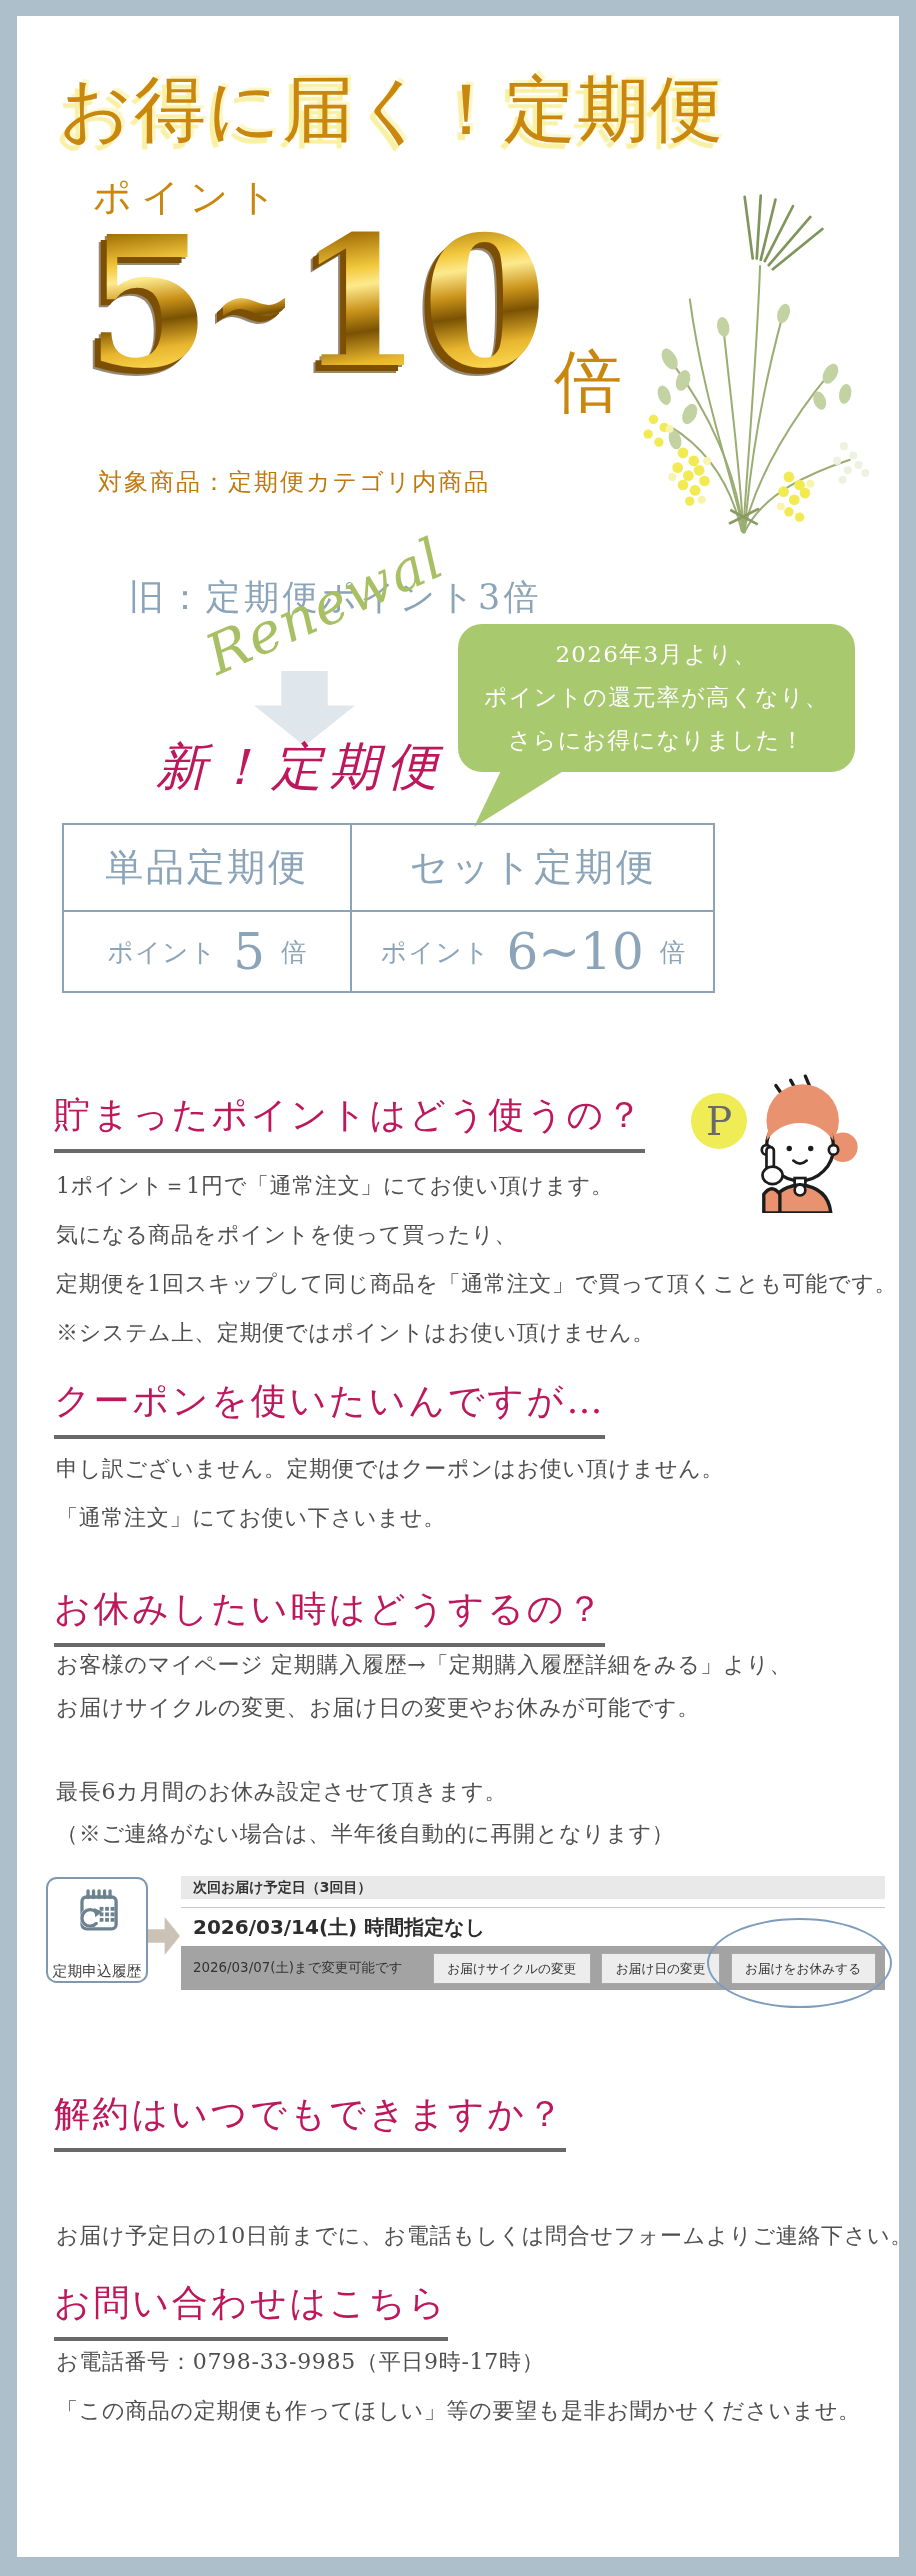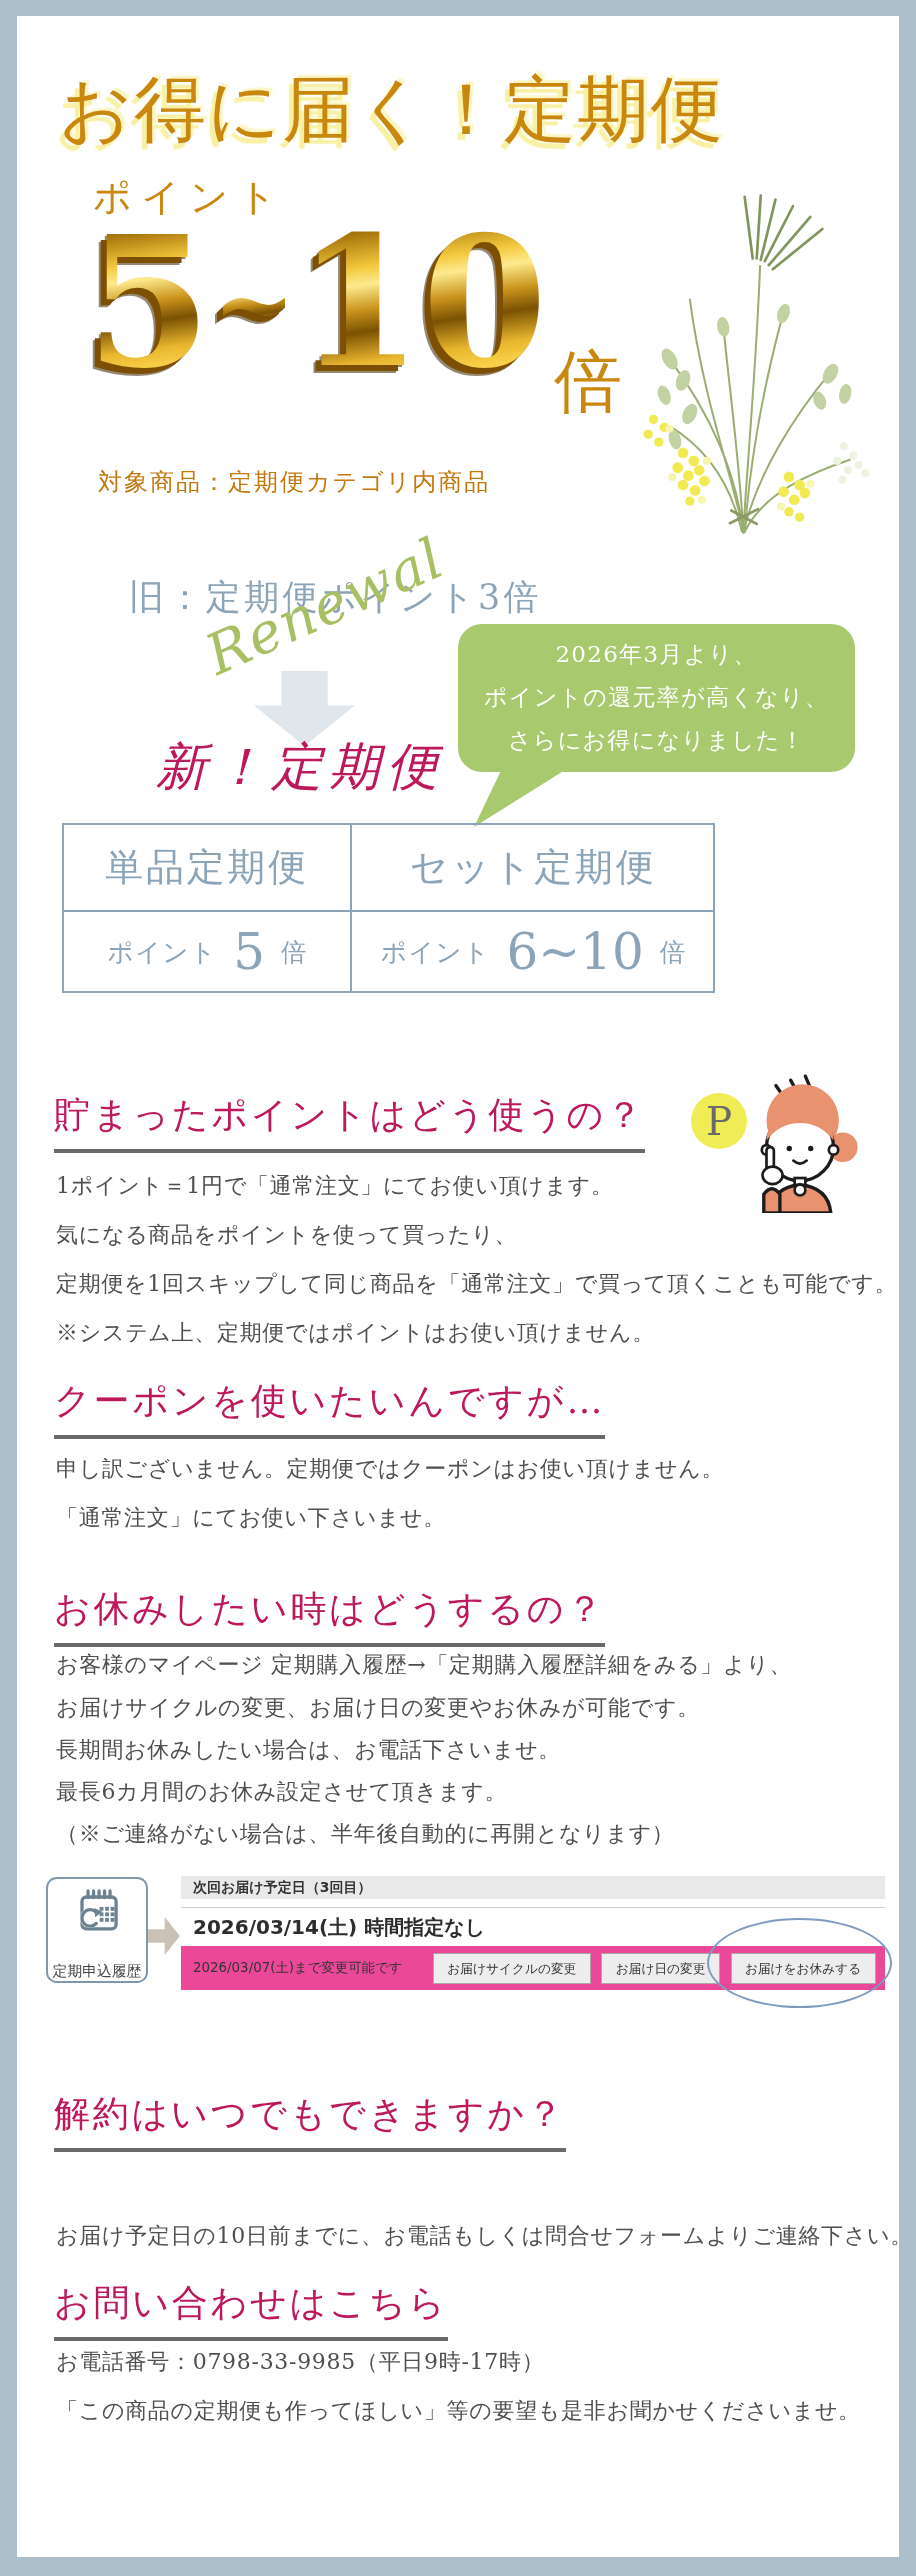--- a/index.html
+++ b/index.html
@@ -61,21 +61,21 @@
                display:flex;align-items:center;justify-content:center;font-size:39px;color:#6a6a6a;}
   .person{position:absolute;left:741px;top:1068px;width:118px;height:145px;}
   .bouquet{position:absolute;left:589px;top:158px;width:310px;height:390px;}
 
   
   .widget{position:absolute;left:181px;top:1876px;width:704px;height:115px;font-family:"DejaVu Sans","Liberation Sans",sans-serif;}
   .w-header{position:absolute;left:0;top:0;width:100%;height:23px;background:#e9e9e9;font-weight:bold;font-size:14px;
             color:#333;line-height:23px;padding-left:12px;box-sizing:border-box;}
   .w-line{position:absolute;left:0;top:31px;width:100%;height:1.3px;background:#c9c9c9;}
   .w-date{position:absolute;left:12px;top:38px;font-weight:bold;font-size:20px;color:#2d2d2d;white-space:nowrap;}
-  .w-footer{position:absolute;left:0;top:70px;width:100%;height:44px;background:#ec4899;display:flex;align-items:center;
+  .w-footer{position:absolute;left:0;top:70px;width:100%;height:44px;background:#a3a3a3;display:flex;align-items:center;
             padding:0 9.4px 0 12px;box-sizing:border-box;}
   .w-note{font-size:13.4px;color:#333;white-space:nowrap;}
   .w-btn{height:31px;line-height:29.5px;padding:0 13.4px;background:#ededed;border:0.7px solid #a8a8a8;font-size:12.7px;
          color:#333;margin-left:10.7px;white-space:nowrap;box-sizing:border-box;}
   .w-btn.first{margin-left:auto;}
   .w-ellipse{position:absolute;left:526px;top:42px;width:181px;height:86px;border:2.7px solid #7d9cbe;border-radius:50%;}
 
   .history-card{position:absolute;left:46px;top:1877px;width:102px;height:106px;background:#fff;border:2px solid #7e99af;
                 border-radius:10.7px;box-sizing:border-box;}
   .hc-icon{position:absolute;left:23px;top:6.7px;width:55px;height:55px;}
@@ -233,21 +233,20 @@
   <div class="body-line" style="top:1269px">定期便を1回スキップして同じ商品を「通常注文」で買って頂くことも可能です。</div>
   <div class="body-line" style="top:1318px">※システム上、定期便ではポイントはお使い頂けません。</div>
 
   <div class="section-heading sh2">クーポンを使いたいんですが…</div>
   <div class="body-line" style="top:1454px">申し訳ございません。定期便ではクーポンはお使い頂けません。</div>
   <div class="body-line" style="top:1503px">「通常注文」にてお使い下さいませ。</div>
 
   <div class="section-heading sh3">お休みしたい時はどうするの？</div>
   <div class="body-line" style="top:1693px">お届けサイクルの変更、お届け日の変更やお休みが可能です。</div>
   <div class="body-line" style="top:1650px">お客様のマイページ 定期購入履歴→「定期購入履歴詳細をみる」より、</div>
-  <div class="body-line" style="top:1735px">長期間お休みしたい場合は、お電話下さいませ。</div>
   <div class="body-line" style="top:1777px">最長6カ月間のお休み設定させて頂きます。</div>
   <div class="body-line" style="top:1819px">（※ご連絡がない場合は、半年後自動的に再開となります）</div>
 
   <div class="history-card">
     <svg class="hc-icon" viewBox="0 0 100 100">
       <rect x="20" y="20" width="62" height="58" rx="8" fill="none" stroke="#6d8290" stroke-width="6"></rect>
       <g fill="#6d8290">
         <rect x="28" y="6" width="6" height="18" rx="3"></rect>
           <rect x="38" y="6" width="6" height="18" rx="3"></rect>
         <rect x="48" y="6" width="6" height="18" rx="3"></rect>

